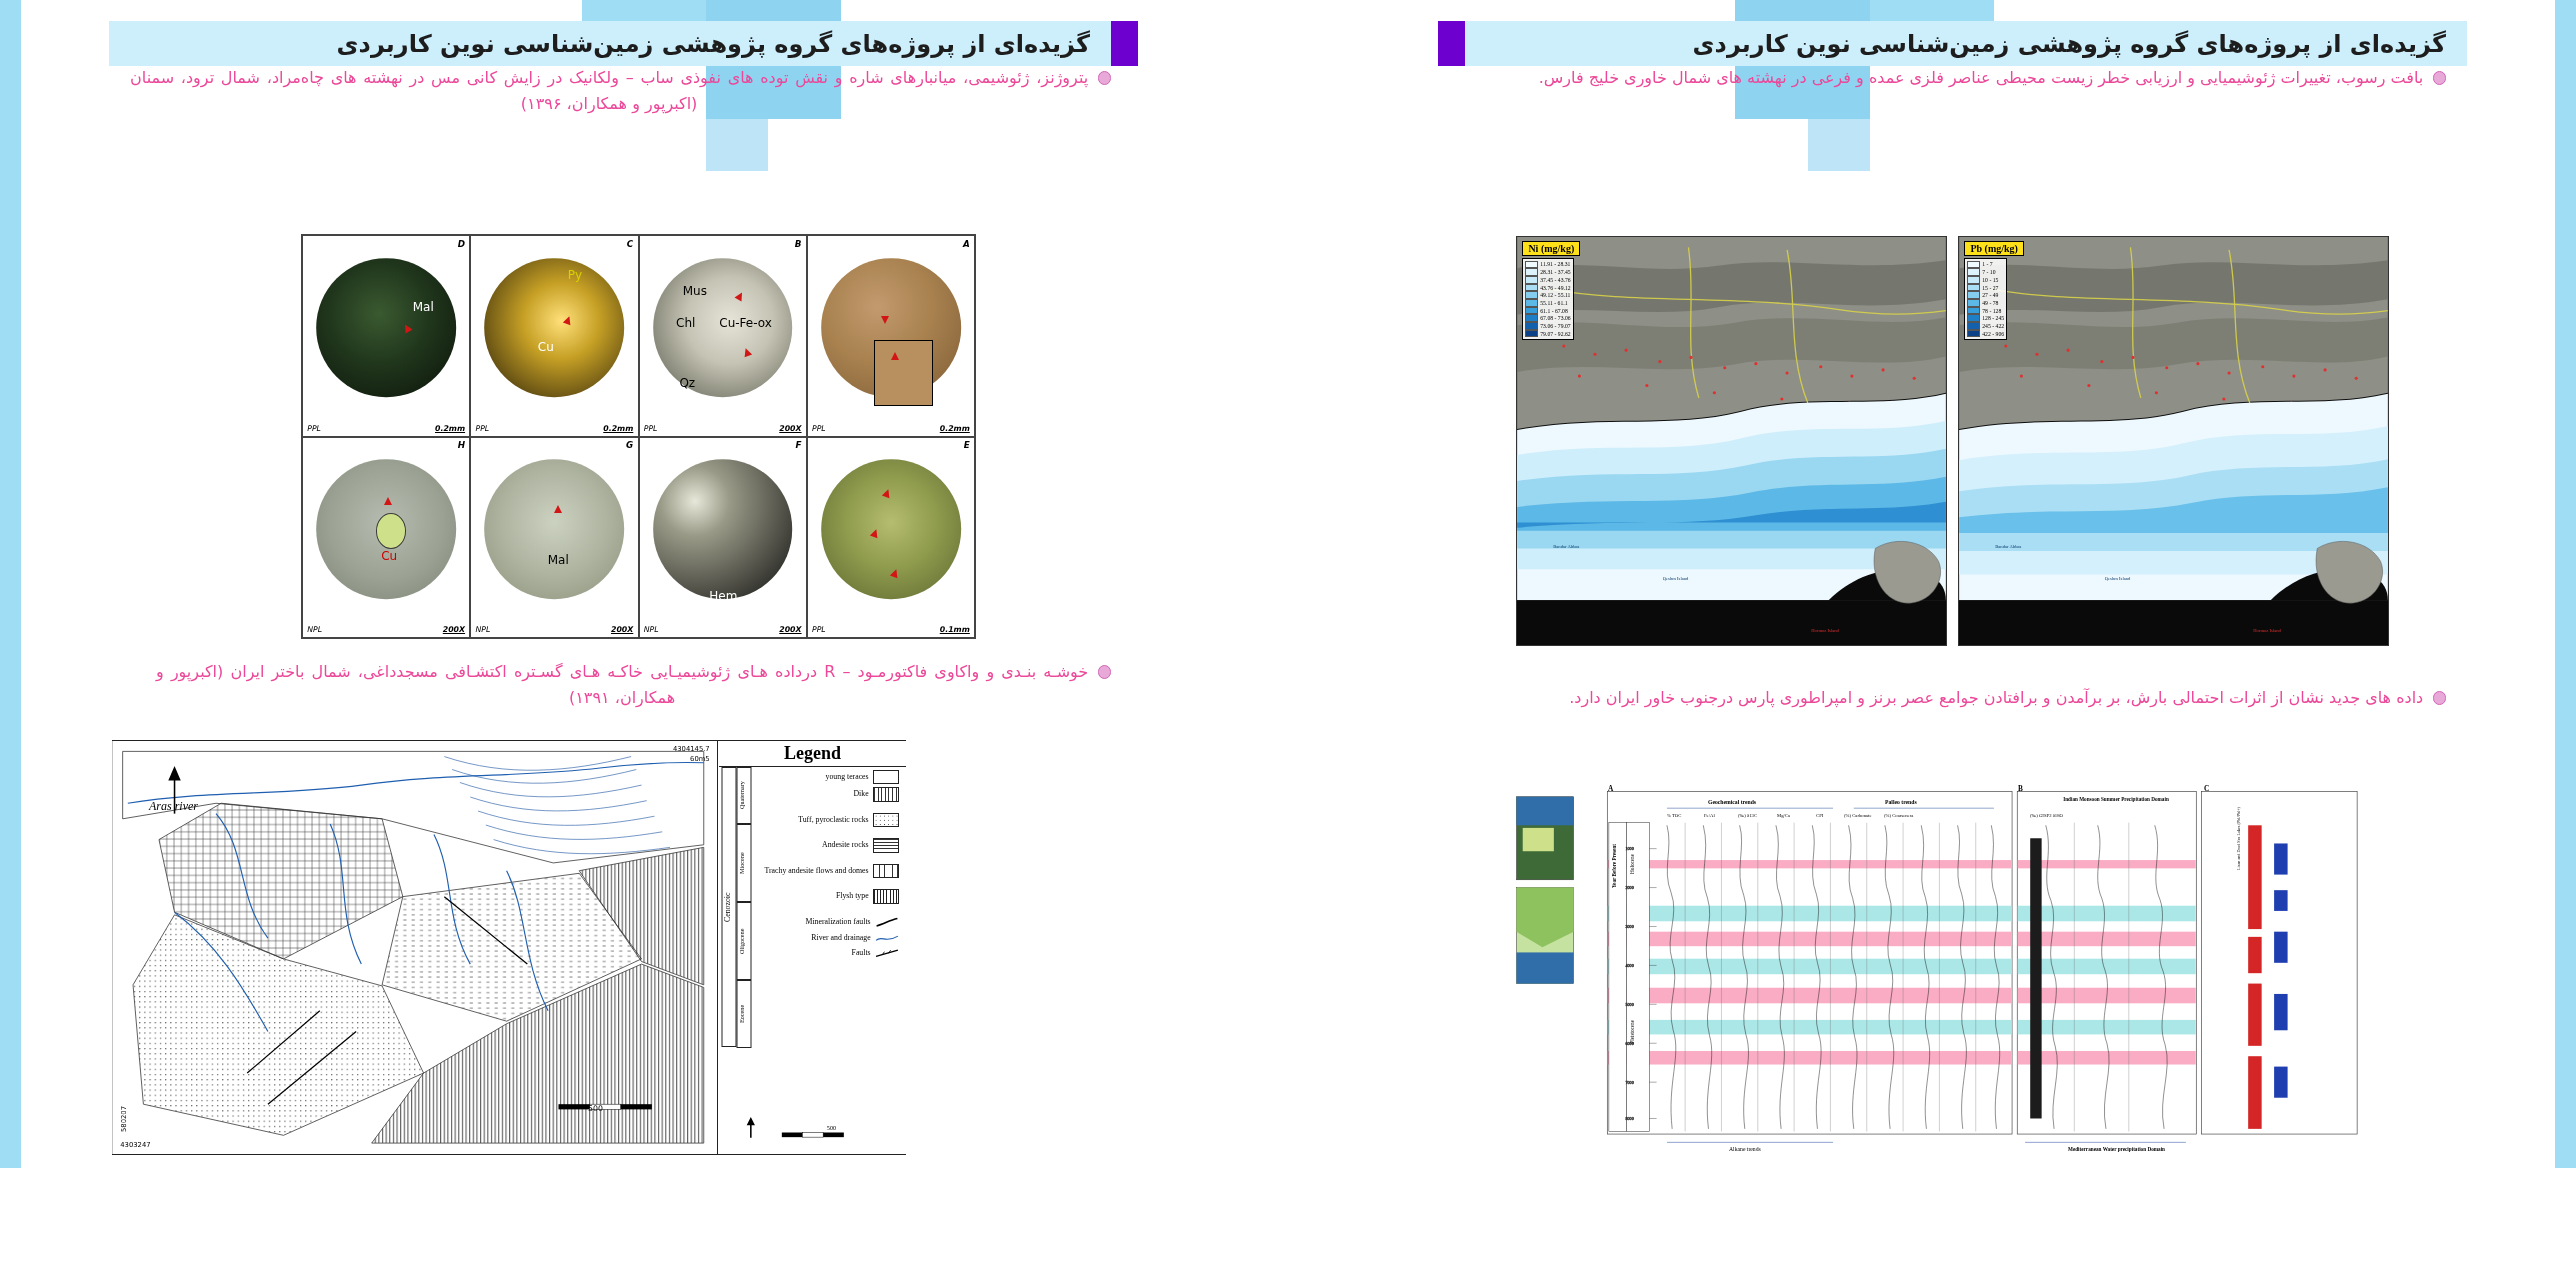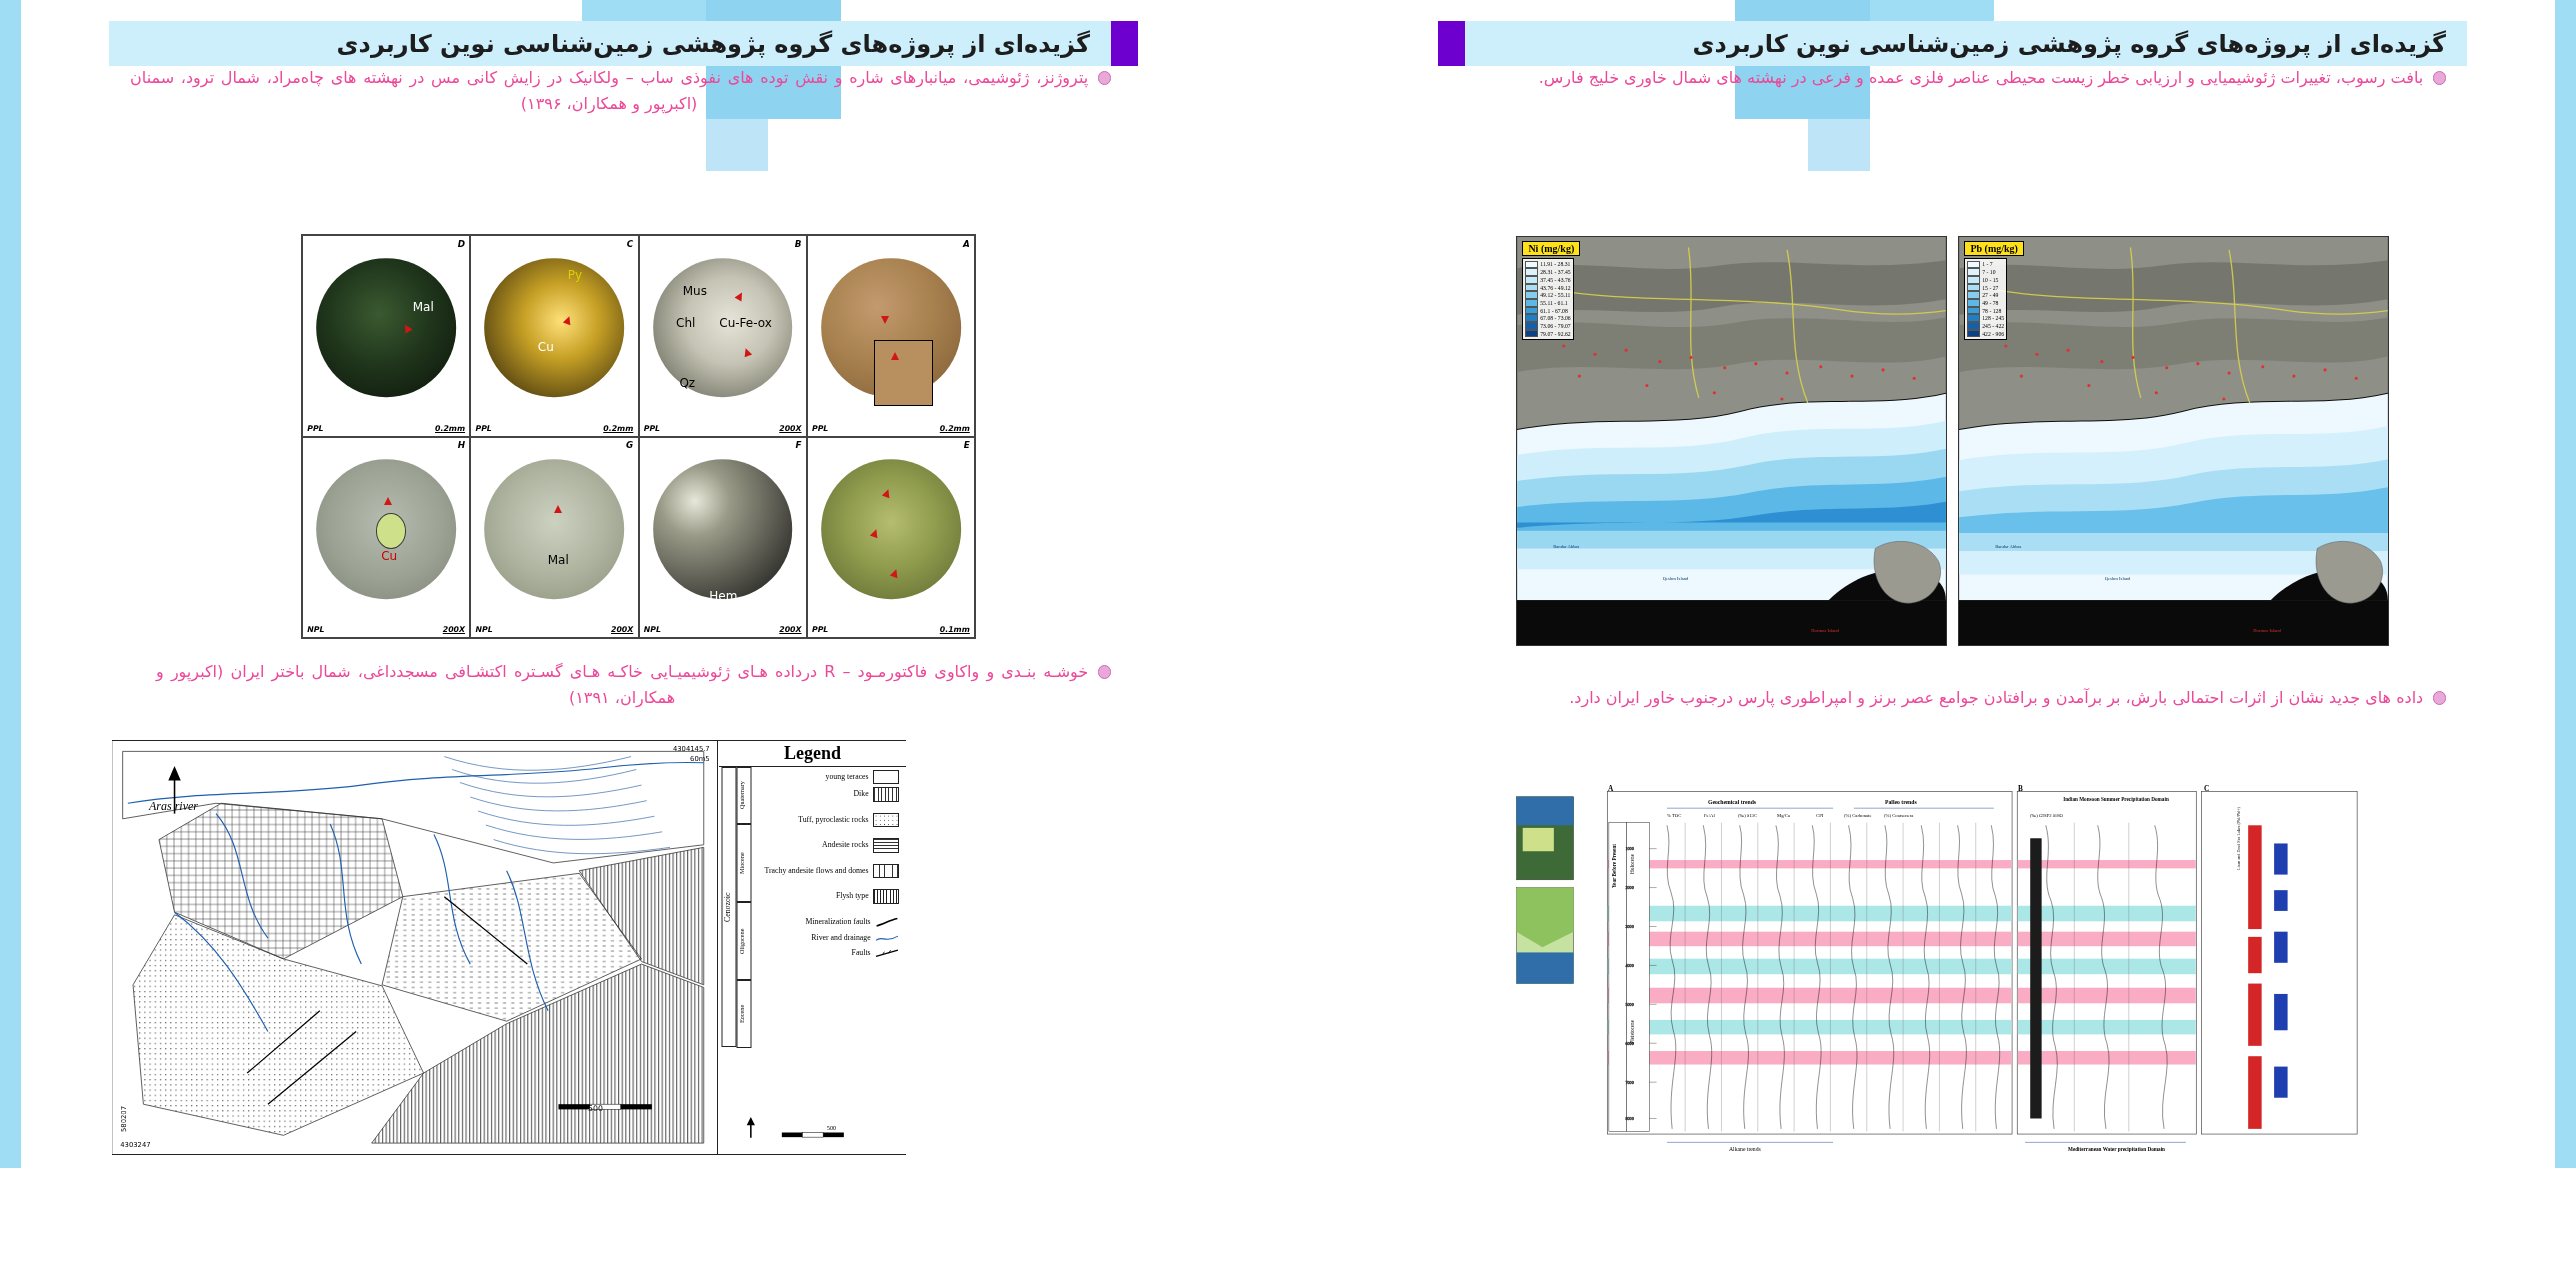--- a/index.html
+++ b/index.html
@@ -115,21 +115,21 @@
     top: 2.6px; right: 4.2px;
     font-size: 8.8px;
     font-style: italic;
     font-weight: bold;
     color: #000;
     z-index: 4;
   }
   .micro-foot-l {
     position: absolute;
     left: 4.2px; bottom: 2.6px;
-    font-size: 7.8px; font-style: italic; font-weight: bold;
+    font-size: 7.8px; font-style: italic; font-weight: normal;
     color: #000; z-index: 4;
   }
   .micro-foot-r {
     position: absolute;
     right: 4.2px; bottom: 2.6px;
     font-size: 7.8px; font-style: italic; font-weight: bold;
     color: #000; text-decoration: underline; z-index: 4;
   }
   .micro-tag {
     position: absolute;

